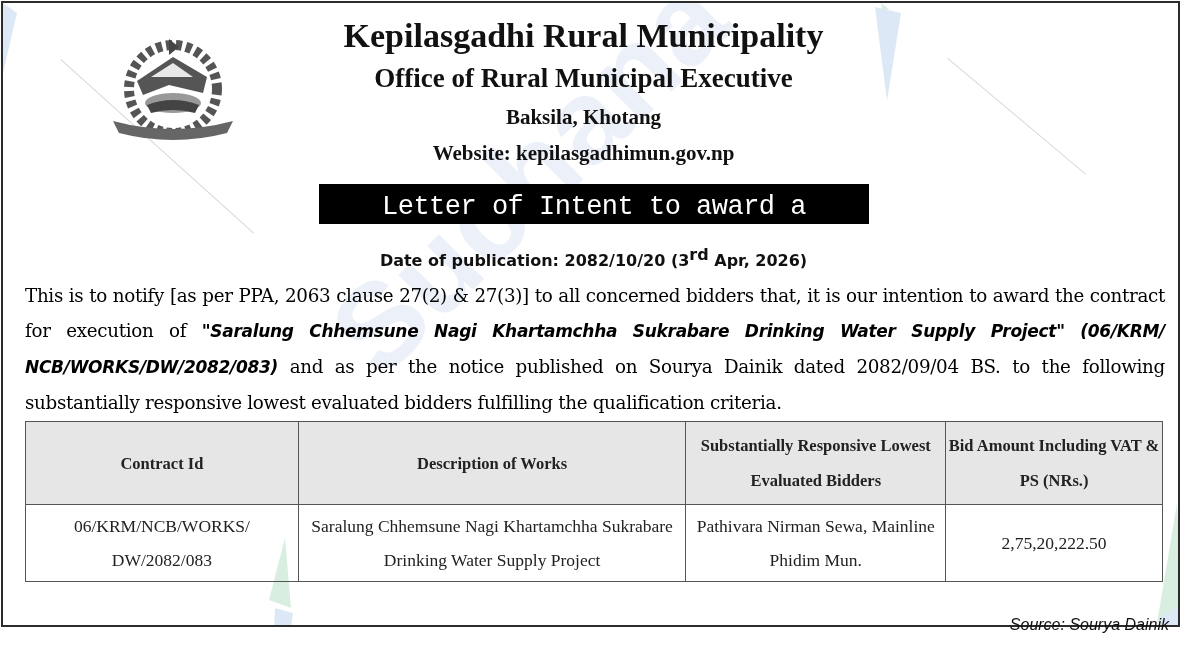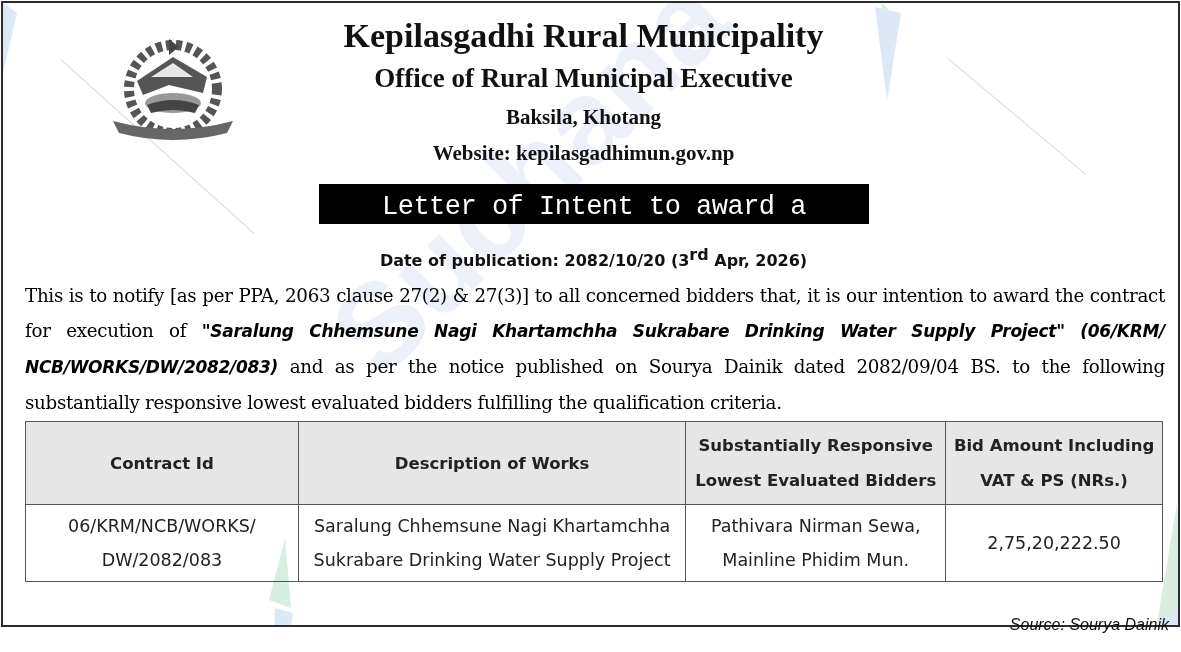--- a/index.html
+++ b/index.html
@@ -45,21 +45,21 @@
       position: absolute; left: 22px; top: 275px; width: 1140px;
       font-family: "DejaVu Serif", serif; font-size: 18.3px; line-height: 35px; color: #000000;
       text-align: justify; text-align-last: left; letter-spacing: -0.3px;
     }
     .body-text .proj { font-family: "DejaVu Sans", sans-serif; font-weight: bold; font-style: italic; font-size: 17px; }
 
     table.awards {
       position: absolute; left: 22px; top: 418px; width: 1138px;
       border-collapse: collapse; font-family: "DejaVu Sans", sans-serif; color: #222;
     }
-    table.awards th, table.awards td { border: 1.5px solid #555; text-align: center; vertical-align: middle; }
+    table.awards th, table.awards td { border: 1.5px solid #555; text-align: center; vertical-align: middle; font-family: Liberation Serif, serif; }
     table.awards th { background: #e6e6e6; font-weight: bold; font-size: 16.5px; height: 83px; line-height: 35px; }
     table.awards td { font-size: 17.5px; height: 77px; line-height: 34px; }
 
     .signature {
       position: absolute; right: 21px; top: 586px;
       font-family: "DejaVu Sans", sans-serif; font-weight: bold; font-size: 19.5px; color: #111;
     }
     .source {
       position: absolute; right: 12px; top: 616px;
       font-family: "Liberation Sans", sans-serif; font-style: italic; font-size: 16px; color: #111;

